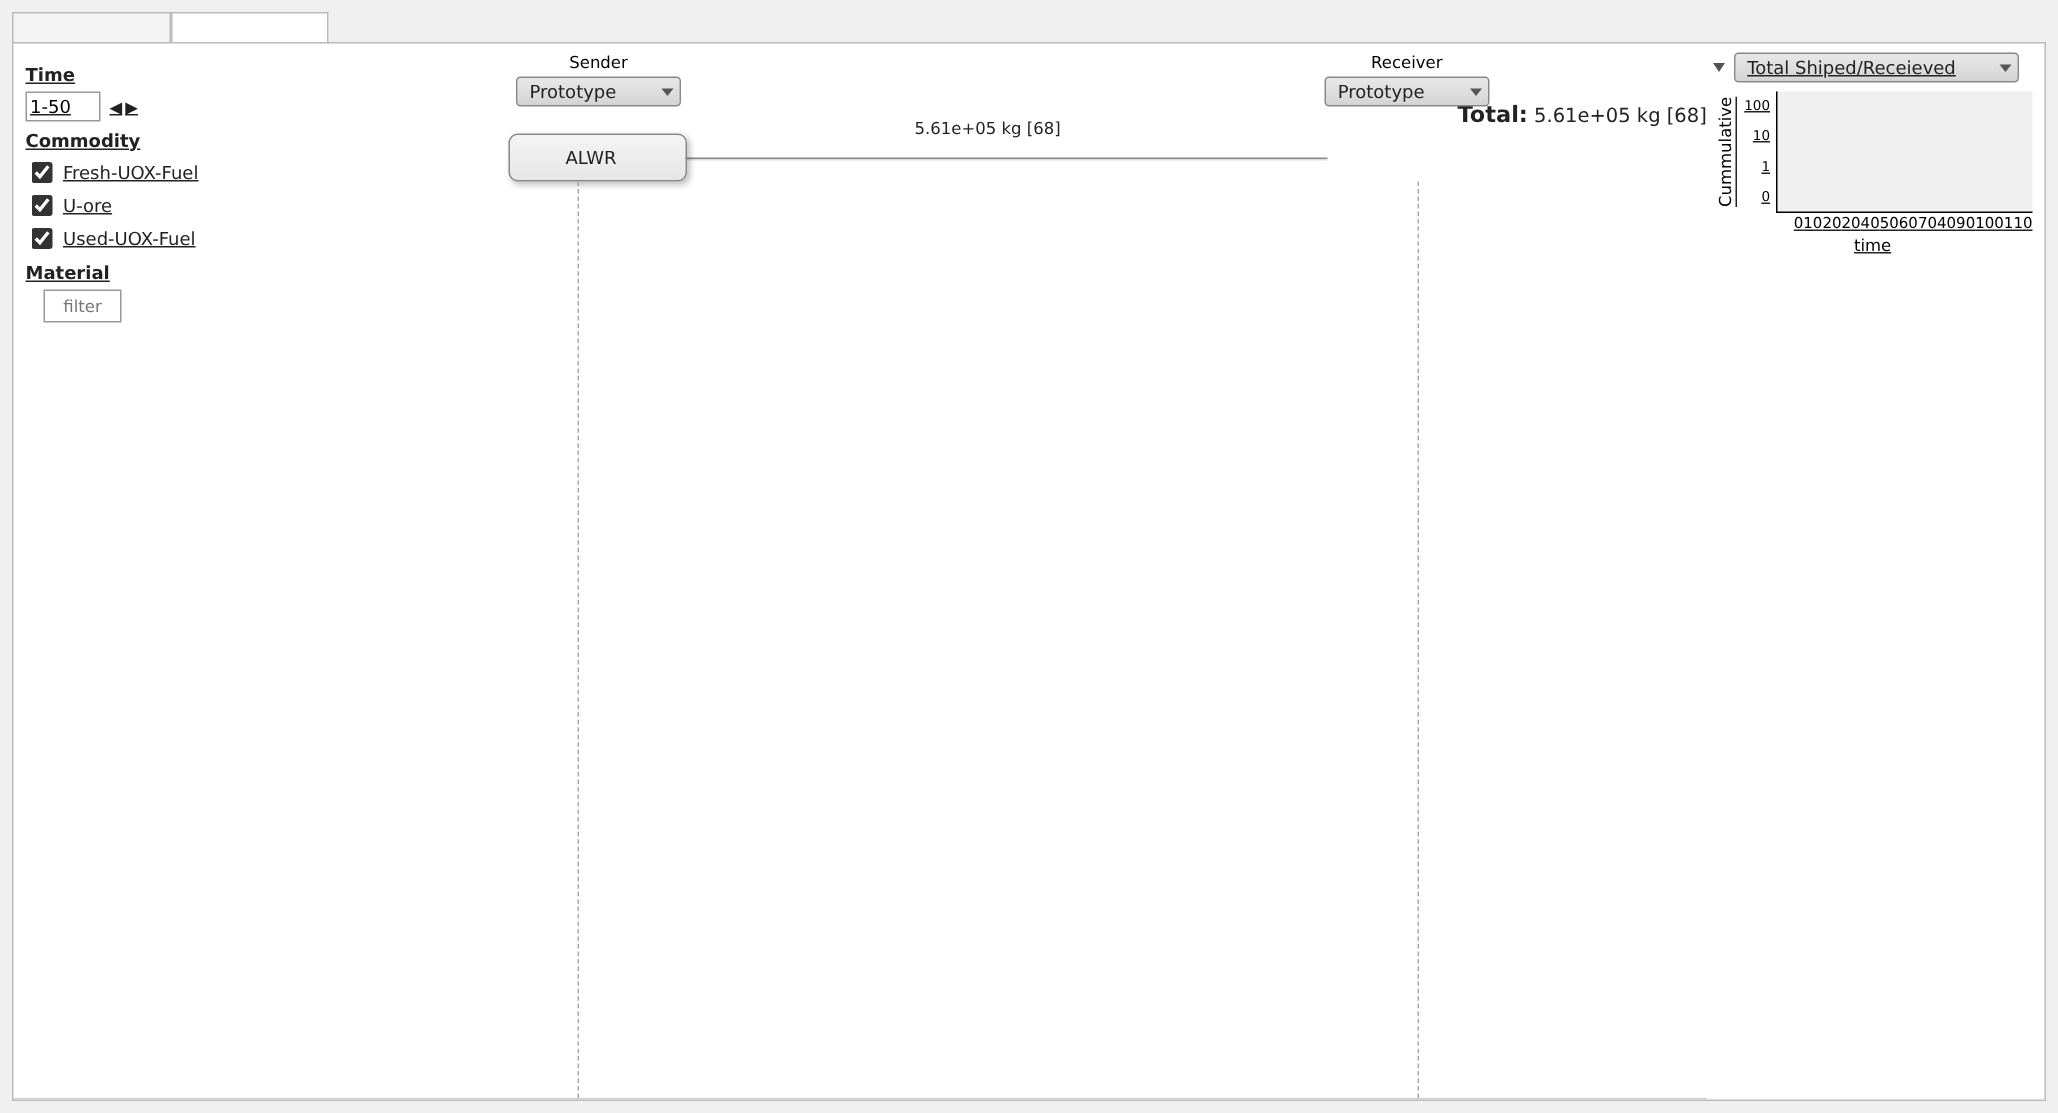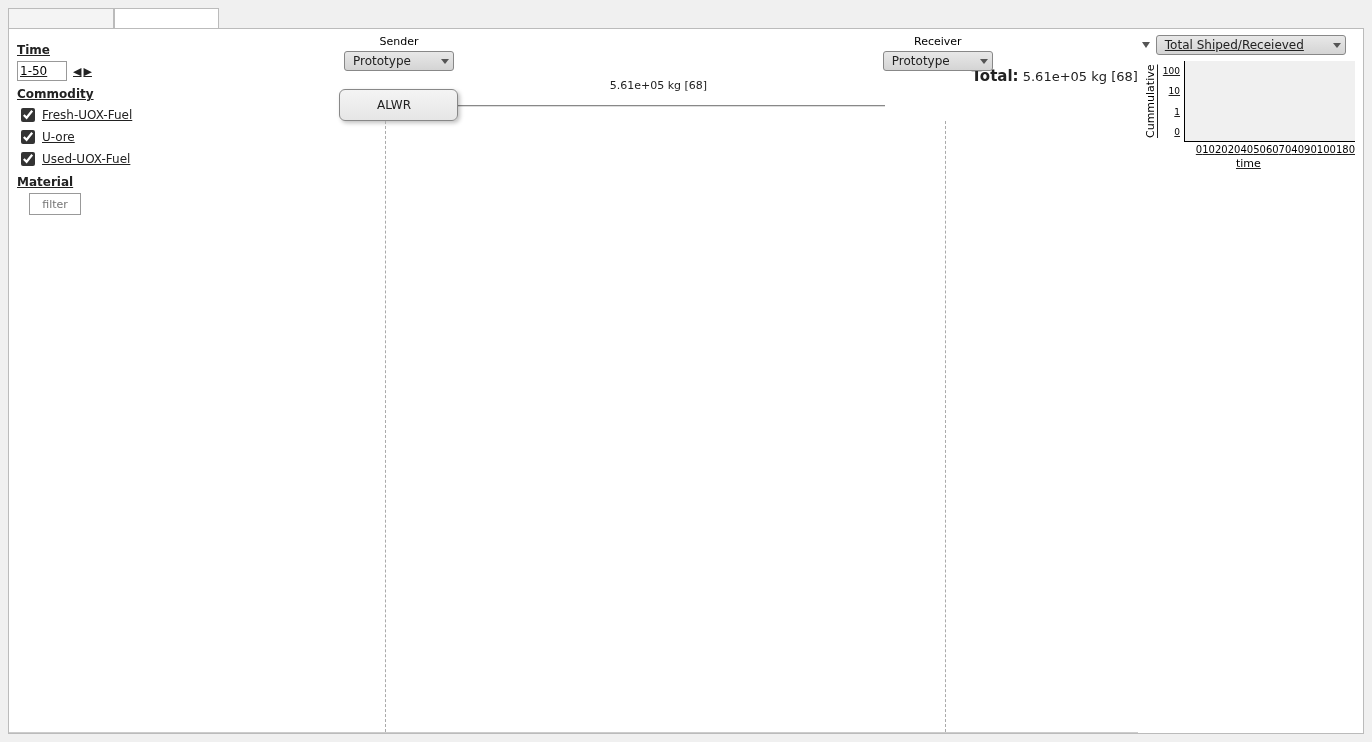--- a/index.html
+++ b/index.html
@@ -377,18 +377,18 @@
         <span>10</span>
         <span>20</span>
         <span>20</span>
         <span>40</span>
         <span>50</span>
         <span>60</span>
         <span>70</span>
         <span>40</span>
         <span>90</span>
         <span>100</span>
-        <span>180</span>
+        <span>110</span>
       </div>
       <div class="xlabel">time</div>
     </div>
   </div>
 </div>
 
 </body></html>

